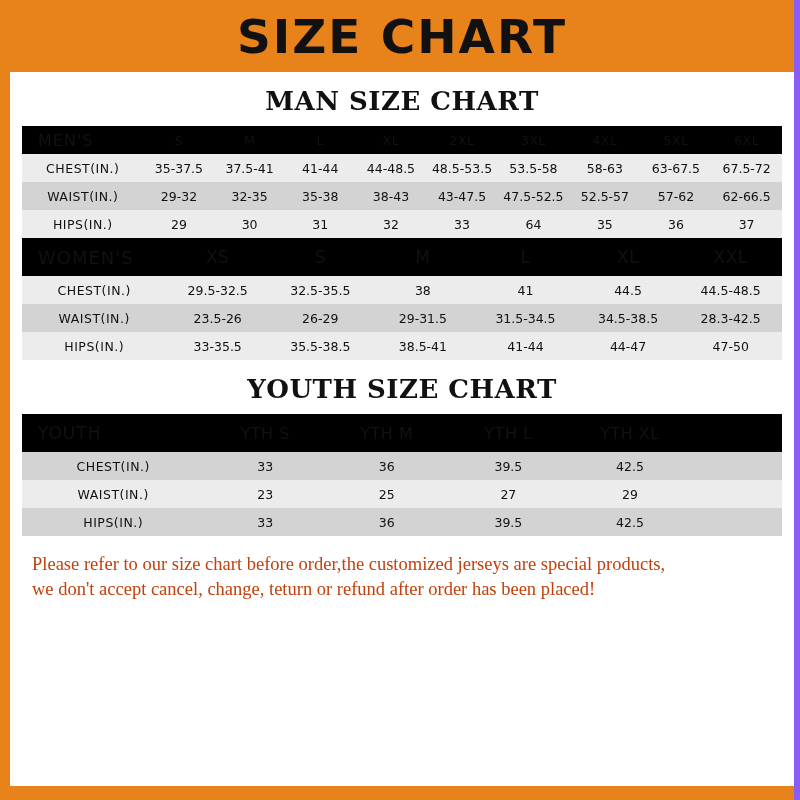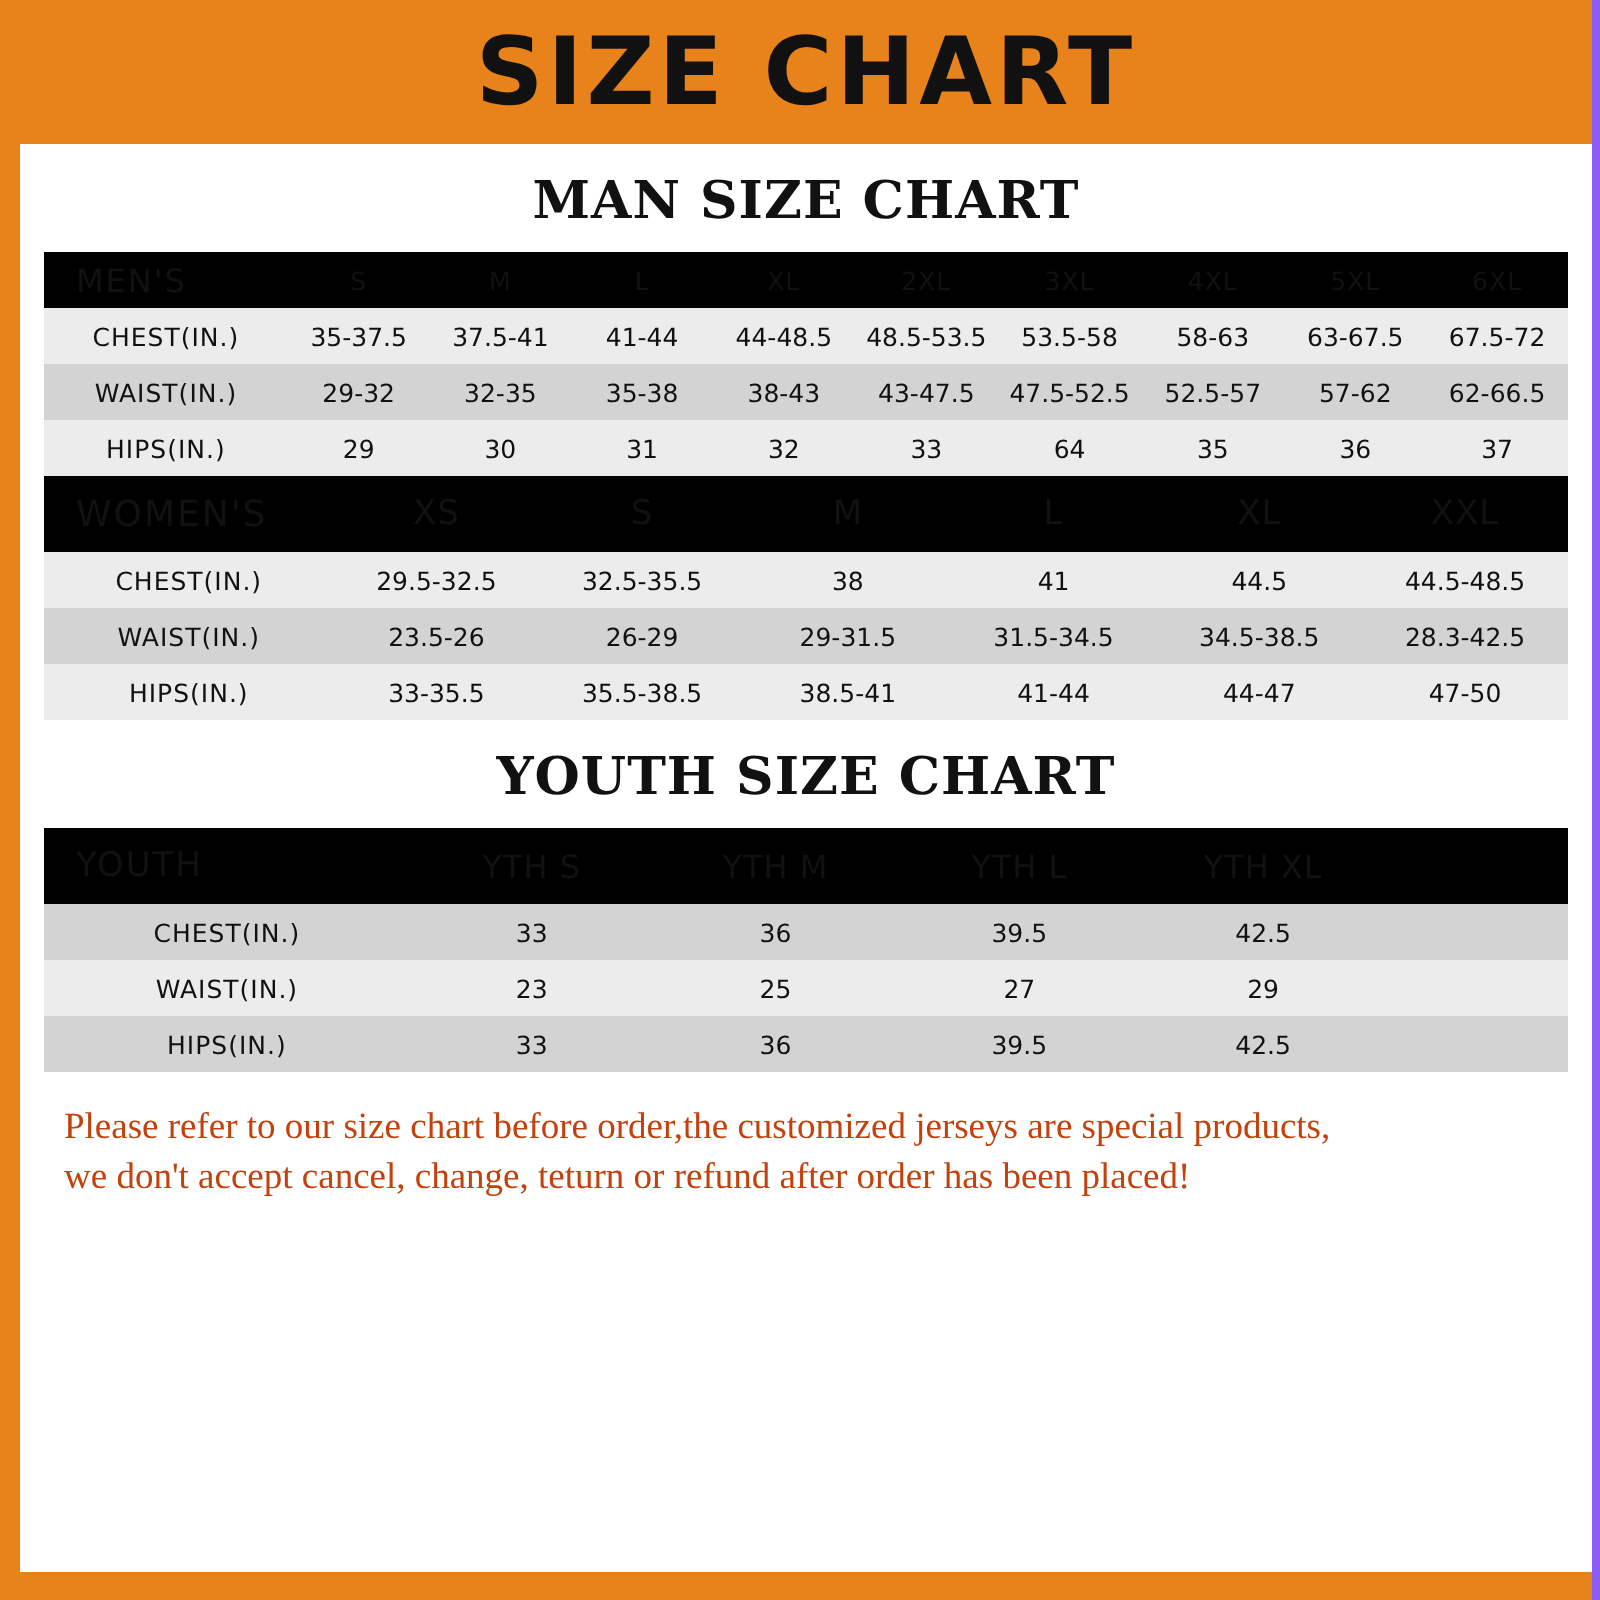--- a/index.html
+++ b/index.html
@@ -12,21 +12,21 @@
     background: #ffffff;
     font-family: "Liberation Sans", sans-serif;
     overflow: hidden;
   }
   .page {
     position: relative;
     width: 800px;
     height: 800px;
     box-sizing: border-box;
     border-left: 10px solid #E8821A;
-    border-right: 4px solid #8b5cf6;
+    border-right: 6px solid #8b5cf6;
     background: #ffffff;
   }
   .banner {
     height: 72px;
     background: #E8821A;
     display: flex;
     align-items: center;
     justify-content: center;
   }
   .banner-title {

